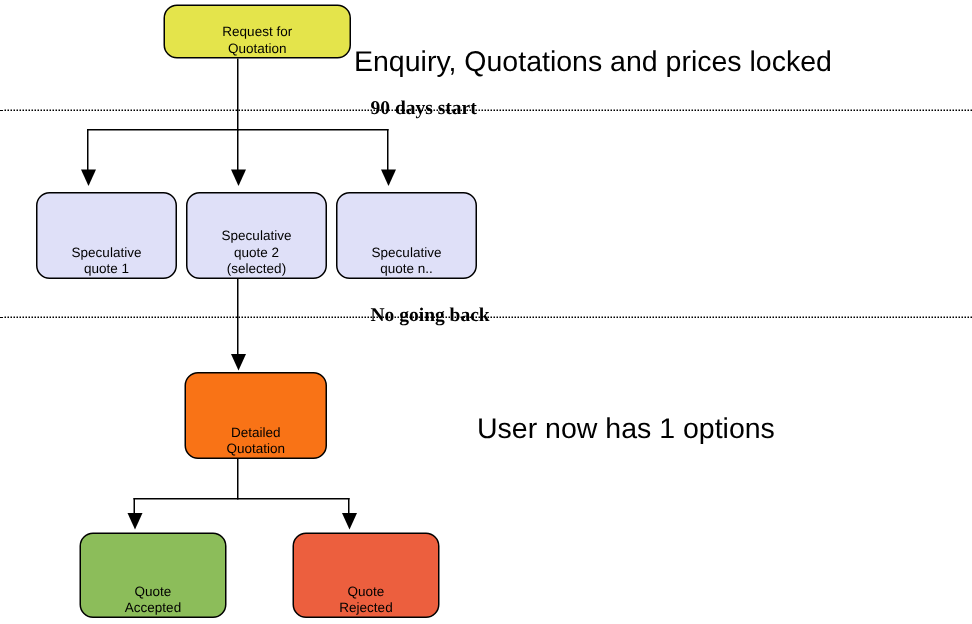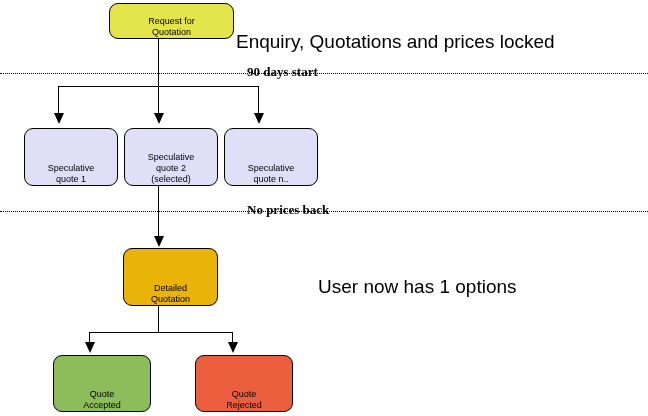--- a/index.html
+++ b/index.html
@@ -101,21 +101,21 @@
   <div class="ln ln-v" style="left:89px; top:332px; height:11px;"></div>
   <div class="ln ln-v" style="left:232px; top:332px; height:11px;"></div>
 
   <div class="arrow" style="left:85px; top:342px;"></div>
   <div class="arrow" style="left:228px; top:342px;"></div>
 
   <div class="divider" style="top:73px;"></div>
   <div class="divider-label" style="left:247px; top:64px;">90 days start</div>
 
   <div class="divider" style="top:211px;"></div>
-  <div class="divider-label" style="left:247px; top:202px;">No prices back</div>
+  <div class="divider-label" style="left:247px; top:202px;">No going back</div>
 
   <div class="node" style="left:97px; top:3px; width:125px; height:36px; background:#e4e44b;">
     <span style="white-space: pre-line;">Request for
 Quotation</span>
   </div>
 
   <div class="node" style="left:12px; top:128px; width:94px; height:58px; background:#dfe0f8;">
     <span style="white-space: pre-line;">Speculative
 quote 1</span>
   </div>
@@ -124,21 +124,21 @@
     <span style="white-space: pre-line;">Speculative
 quote 2
 (selected)</span>
   </div>
 
   <div class="node" style="left:212px; top:128px; width:94px; height:58px; background:#dfe0f8;">
     <span style="white-space: pre-line;">Speculative
 quote n..</span>
   </div>
 
-  <div class="node" style="left:111px; top:248px; width:95px; height:58px; background:#eab308;">
+  <div class="node" style="left:111px; top:248px; width:95px; height:58px; background:#f97316;">
     <span style="white-space: pre-line;">Detailed
 Quotation</span>
   </div>
 
   <div class="node" style="left:41px; top:355px; width:98px; height:57px; background:#8cbd5a;">
     <span style="white-space: pre-line;">Quote
 Accepted</span>
   </div>
 
   <div class="node" style="left:183px; top:355px; width:98px; height:57px; background:#ec5f3e;">

